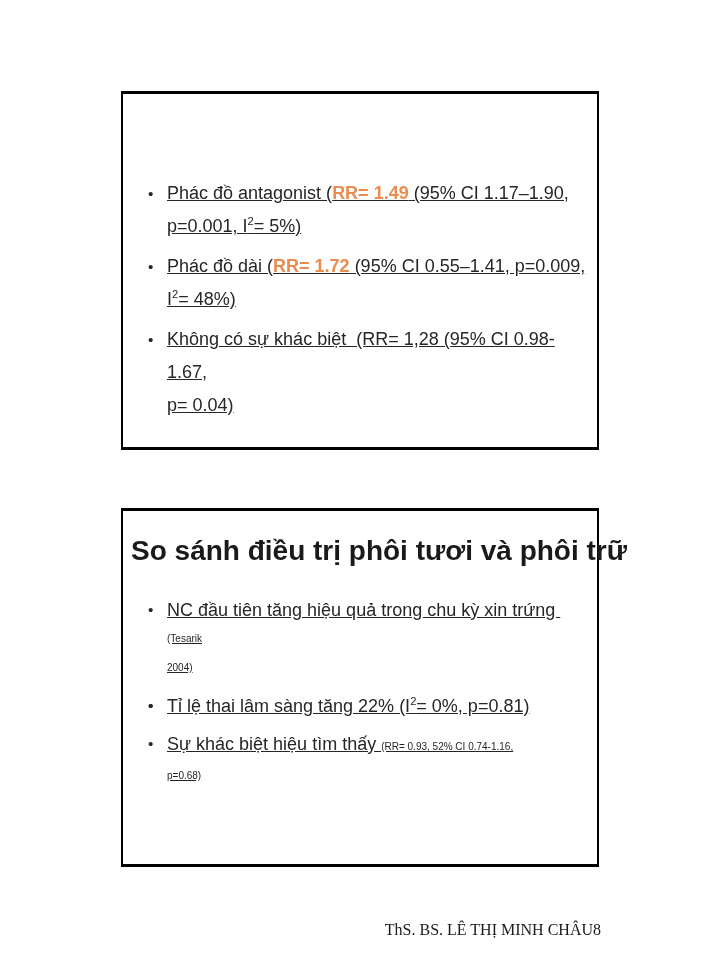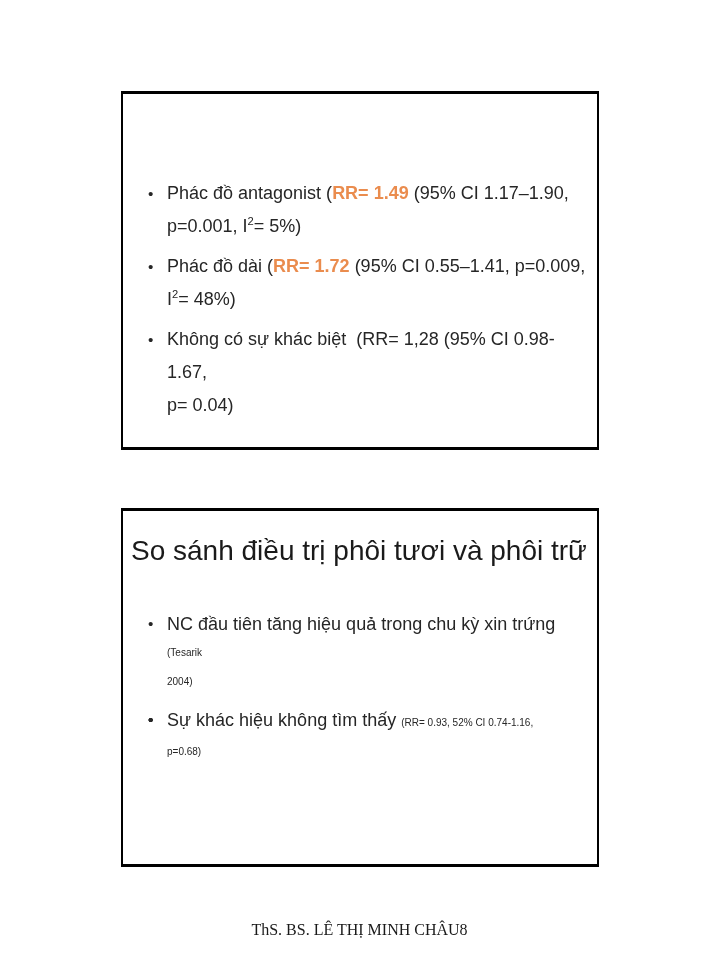--- a/index.html
+++ b/index.html
@@ -26,25 +26,25 @@
     border-right: 2px solid #000;
     box-sizing: border-box;
     background: #ffffff;
   }
   #slide-1 { top: 91px; }
   #slide-2 { top: 508px; }
 
   #slide-1 .bullets { margin-top: 83px; }
 
   .slide-title {
-    margin: 22px 8px 42px 8px;
+    margin: 22px 8px 28px 8px;
     text-align: left;
     font-size: 28px;
     line-height: 36px;
-    font-weight: 400;
+    font-weight: 700;
     color: #1a1a1a;
     letter-spacing: 0px;
     white-space: nowrap;
   }
 
   ul.bullets {
     list-style: none;
     margin: 0;
     padding: 0 8px 0 0;
   }
@@ -61,38 +61,38 @@
     font-size: 18px;
     line-height: 26px;
     margin-bottom: 12px;
   }
   .dot {
     position: absolute;
     left: 25px;
     top: 0;
     font-size: 0.85em;
   }
-  .txt { white-space: pre-wrap; }
+  .txt { white-space: pre-wrap; text-decoration: underline; }
 
   .s-n  { }
   .s-o  { color: #EA8C4E; font-weight: 700; }
   .s-sup {
     font-size: 0.62em;
     vertical-align: super;
     line-height: 0;
   }
   .s-small { font-size: 10px; }
 
   .page-footer {
     position: absolute;
     left: 118px;
     right: 119px;
     top: 921px;
     display: flex;
-    justify-content: center;
+    justify-content: flex-end;
     align-items: baseline;
     font-family: "Liberation Serif", "DejaVu Serif", serif;
     font-size: 16px;
     color: #1a1a1a;
   }
 </style>
 </head>
 <body>
 
 <div class="slide-frame" id="slide-1">
@@ -101,21 +101,21 @@
       <li><span class="dot">•</span><span class="txt"><span class="seg s-n">Phác đồ dài (</span><span class="seg s-o">RR= 1.72</span><span class="seg s-n"> (95% CI 0.55–1.41, p=0.009,</span><br><span class="seg s-n">I</span><span class="seg s-sup">2</span><span class="seg s-n">= 48%)</span></span></li>
       <li><span class="dot">•</span><span class="txt"><span class="seg s-n">Không có sự khác biệt  (RR= 1,28 (95% CI 0.98-1.67,</span><br><span class="seg s-n">p= 0.04)</span></span></li>
     </ul>
 </div>
 
 <div class="slide-frame" id="slide-2">
   <div class="slide-title">So sánh điều trị phôi tươi và phôi trữ</div>
   <ul class="bullets">
       <li><span class="dot">•</span><span class="txt"><span class="seg s-n">NC đầu tiên tăng hiệu quả trong chu kỳ xin trứng </span><span class="seg s-small">(Tesarik</span><br><span class="seg s-small">2004)</span></span></li>
       <li><span class="dot">•</span></li>
-      <li><span class="dot">•</span></li>
-      <li><span class="dot">•</span><span class="txt"><span class="seg s-n">Sự khác hiệu không tìm thấy </span><span class="seg s-small">(RR= 0.93, 52% CI 0.74-1.16,</span><br><span class="seg s-small">p=0.68)</span></span></li>
+      <li><span class="dot">•</span><span class="txt"><span class="seg s-n">Tỉ lệ thai lâm sàng tăng 22% (I</span><span class="seg s-sup">2</span><span class="seg s-n">= 0%, p=0.81)</span></span></li>
+      <li><span class="dot">•</span><span class="txt"><span class="seg s-n">Sự khác biệt hiệu tìm thấy </span><span class="seg s-small">(RR= 0.93, 52% CI 0.74-1.16,</span><br><span class="seg s-small">p=0.68)</span></span></li>
     </ul>
 </div>
 
 <div class="page-footer">
   <span>ThS. BS. LÊ THỊ MINH CHÂU</span>
   <span>8</span>
 </div>
 
 </body></html>

